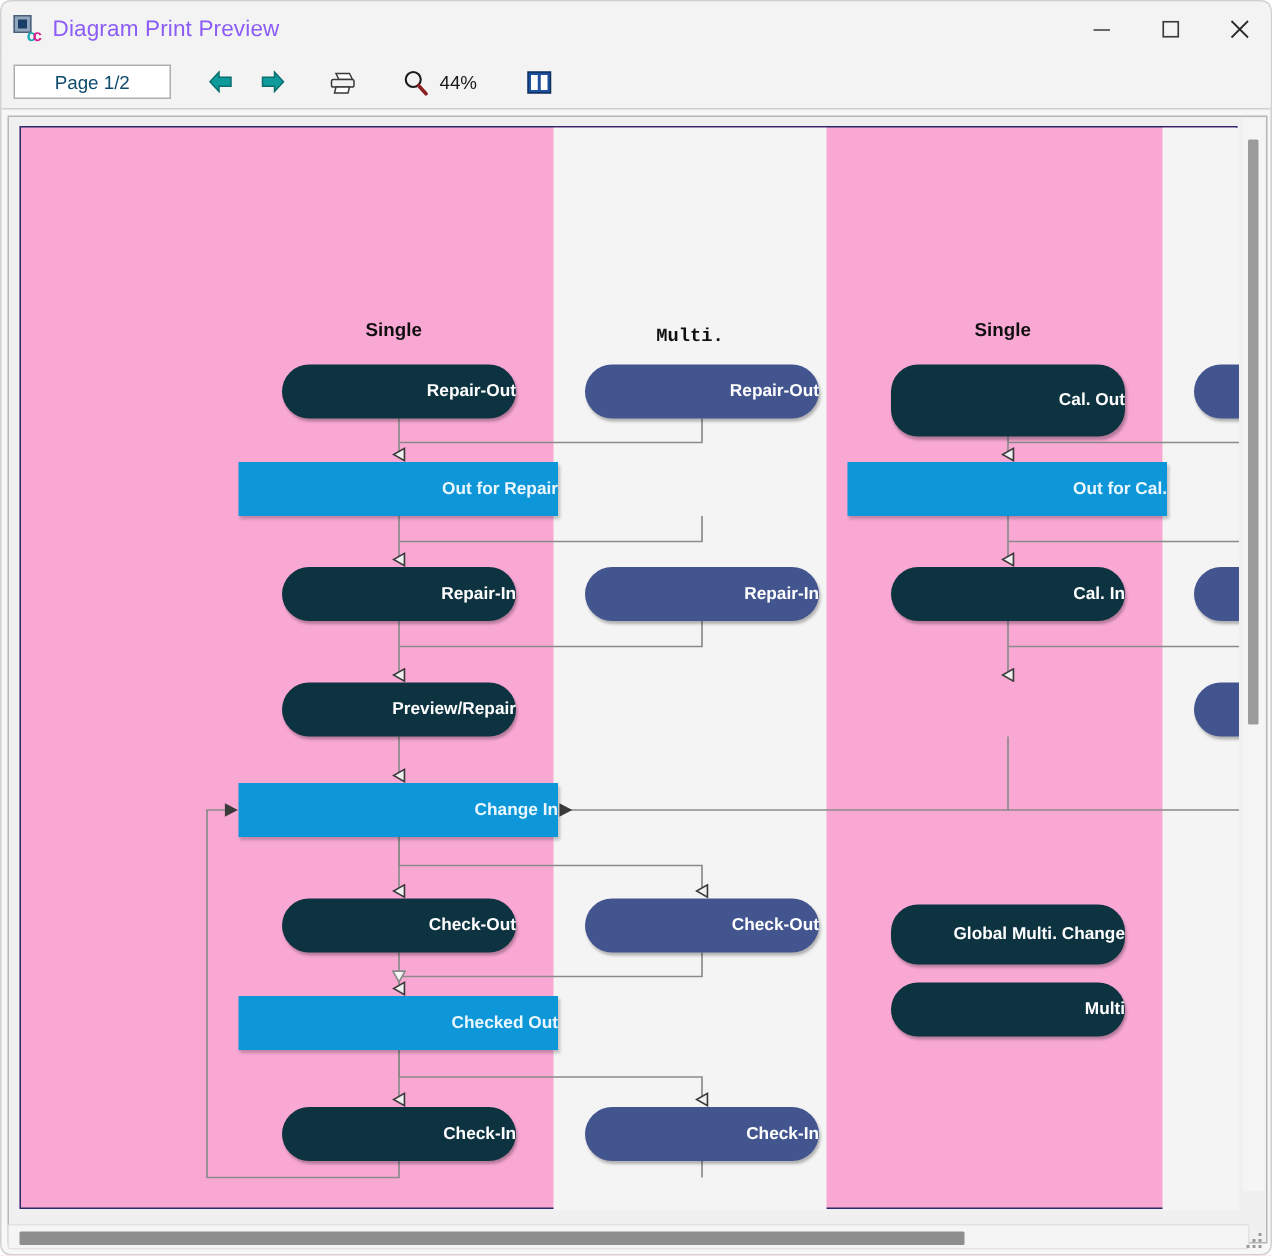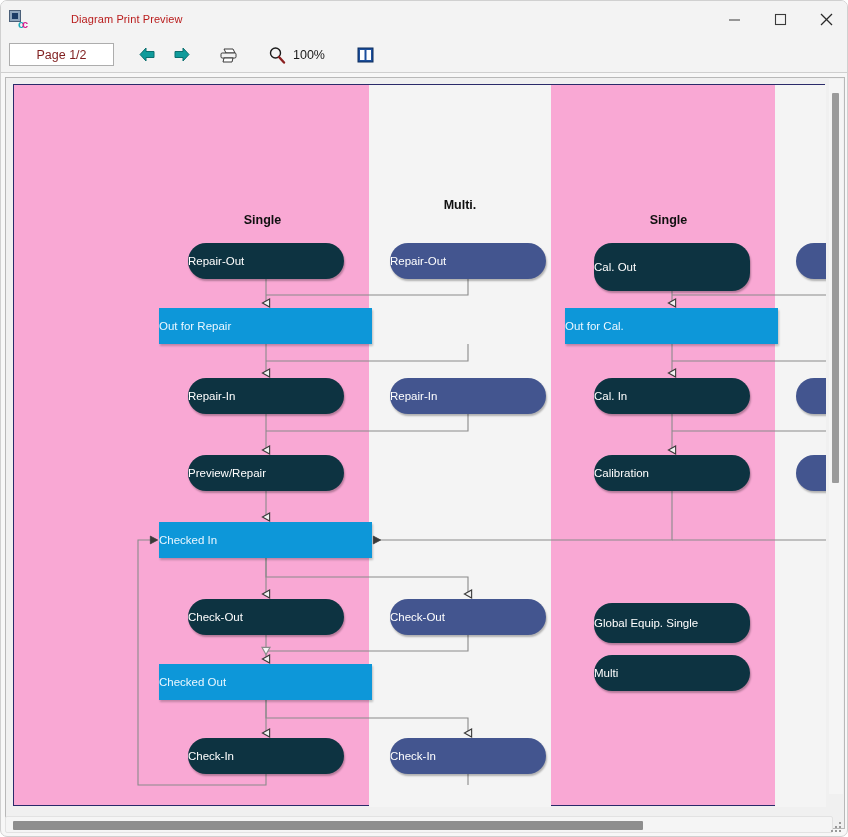--- a/index.html
+++ b/index.html
@@ -41,42 +41,42 @@
     position: absolute; right: -1px; bottom: -2px;
     font-size: 11px; font-weight: bold; color: #d61f8f;
     line-height: 11px;
   }
   #app-icon .cglyph2 {
     position: absolute; right: 3px; bottom: -2px;
     font-size: 11px; font-weight: bold; color: #18a8b8;
     line-height: 11px;
   }
   #title-text {
-    font-size: 11px; color: #b91c1c; letter-spacing: 0.1px; margin-left: 36px;
+    font-size: 15px; color: #8b5cf6; letter-spacing: 0.1px;
   }
   .wbtn {
     width: 46px; height: 36px; display: flex;
     align-items: center; justify-content: center;
     flex: none;
   }
   .wbtn svg { display: block; }
   #win-controls { position: absolute; right: 0; top: 0; display: flex; }
 
   
   #toolbar {
     position: absolute; left: 0; top: 36px; width: 848px; height: 36px;
     background: #f3f3f3;
     display: flex; align-items: center;
     border-bottom: 1px solid #cfcfcf;
   }
   #page-box {
     margin-left: 8px; width: 105px; height: 23px;
     border: 1px solid #adadad; background: #ffffff;
     display: flex; align-items: center; justify-content: center;
-    font-size: 12.5px; color: #7f1d1d;
+    font-size: 12.5px; color: #0c4a6e;
   }
   .tb-item { display: flex; align-items: center; height: 36px; }
   .tb-icon { width: 30px; height: 30px; display:flex; align-items:center; justify-content:center; }
   #zoom-label { font-size: 12.5px; color: #1a1a1a; margin-left: 1px; }
   #nav-prev { margin-left: 18px; }
   #nav-next { margin-left: 4px; }
   #print-btn { margin-left: 18px; }
   #zoom-btn  { margin-left: 18px; }
   #layout-btn{ margin-left: 26px; }
 
@@ -126,22 +126,22 @@
   }
   .lane-band {
     position: absolute; top: 0; height: 722px; background: #f4f4f4;
   }
   .lane-title {
     position: absolute; font-size: 12.5px; font-weight: bold;
     color: #101010; text-align: center; white-space: nowrap;
   }
   .node {
     position: absolute;
-    display: flex; align-items: center; justify-content: flex-start;
-    color: #ffffff; font-size: 11.5px; font-weight: normal;
+    display: flex; align-items: center; justify-content: flex-end;
+    color: #ffffff; font-size: 11.5px; font-weight: bold;
     text-align: center; white-space: nowrap;
   }
   .node.pill {
     border-radius: 18px;
     box-shadow: 1px 2px 2px rgba(0,0,0,0.28);
   }
   .node.rect {
     box-shadow: 1px 2px 2px rgba(0,0,0,0.22);
   }
   .node.single { background: #0d3341; }
@@ -214,21 +214,21 @@
       </span>
     </div>
 
     <div class="tb-item" id="zoom-btn">
       <span class="tb-icon">
         <svg width="18" height="18" viewBox="0 0 18 18">
           <circle cx="7.5" cy="7" r="5" fill="none" stroke="#1a1a1a" stroke-width="1.4"></circle>
           <line x1="11" y1="11" x2="16" y2="16.5" stroke="#8b2020" stroke-width="2.4" stroke-linecap="round"></line>
         </svg>
       </span>
-      <span id="zoom-label">100%</span>
+      <span id="zoom-label">44%</span>
     </div>
 
     <div class="tb-item" id="layout-btn">
       <span class="tb-icon">
         <svg width="17" height="16" viewBox="0 0 17 16">
           <rect x="1" y="1" width="15" height="14" fill="#1c4f9c" stroke="#0d2d5c" stroke-width="1"></rect>
           <rect x="3" y="3" width="4.5" height="10" fill="#ffffff"></rect>
           <rect x="9.5" y="3" width="4.5" height="10" fill="#ffffff"></rect>
         </svg>
       </span>
@@ -288,21 +288,21 @@
 
             <path d="M658,406 L658,455 L363,455" marker-end="url(#ahl)"></path>
             <path d="M658,455 L812,455"></path>
 
             <path d="M252,689 L252,700 L124,700 L124,455 L140,455" marker-end="url(#ahr)"></path>
             <path d="M454,689 L454,700"></path>
           </g>
         </svg>
 
         <div class="lane-title" style="left:142px; top:128px; width:213px;">Single</div>
-        <div class="lane-title" style="left:355px; top:113px; width:182px;">Multi.</div>
+        <div class="lane-title" style="left:355px; top:132px; width:182px;font-family:Liberation Mono, monospace;">Multi.</div>
         <div class="lane-title" style="left:548px; top:128px; width:213px;">Single</div>
 
         <div class="node pill single" style="left:174px; top:158px; width:156px; height:36px;">
           <span class="lbl">Repair-Out</span>
         </div>
         <div class="node pill multi" style="left:376px; top:158px; width:156px; height:36px;">
           <span class="lbl">Repair-Out</span>
         </div>
         <div class="node pill single" style="left:580px; top:158px; width:156px; height:48px;">
           <span class="lbl">Cal. Out</span>
@@ -327,39 +327,36 @@
         <div class="node pill single" style="left:580px; top:293px; width:156px; height:36px;">
           <span class="lbl">Cal. In</span>
         </div>
         <div class="node pill multi" style="left:782px; top:293px; width:156px; height:36px;">
           <span class="lbl"></span>
         </div>
 
         <div class="node pill single" style="left:174px; top:370px; width:156px; height:36px;">
           <span class="lbl">Preview/Repair</span>
         </div>
-        <div class="node pill single" style="left:580px; top:370px; width:156px; height:36px;">
-          <span class="lbl">Calibration</span>
-        </div>
         <div class="node pill multi" style="left:782px; top:370px; width:156px; height:36px;">
           <span class="lbl"></span>
         </div>
 
         <div class="node rect state" style="left:145px; top:437px; width:213px; height:36px;">
-          <span class="lbl">Checked In</span>
+          <span class="lbl">Change In</span>
         </div>
 
         <div class="node pill single" style="left:174px; top:514px; width:156px; height:36px;">
           <span class="lbl">Check-Out</span>
         </div>
         <div class="node pill multi" style="left:376px; top:514px; width:156px; height:36px;">
           <span class="lbl">Check-Out</span>
         </div>
         <div class="node pill single" style="left:580px; top:518px; width:156px; height:40px;">
-          <span class="lbl">Global Equip. Single</span>
+          <span class="lbl">Global Multi. Change</span>
         </div>
 
         <div class="node rect state" style="left:145px; top:579px; width:213px; height:36px;">
           <span class="lbl">Checked Out</span>
         </div>
         <div class="node pill single" style="left:580px; top:570px; width:156px; height:36px;">
           <span class="lbl">Multi</span>
         </div>
 
         <div class="node pill single" style="left:174px; top:653px; width:156px; height:36px;">

